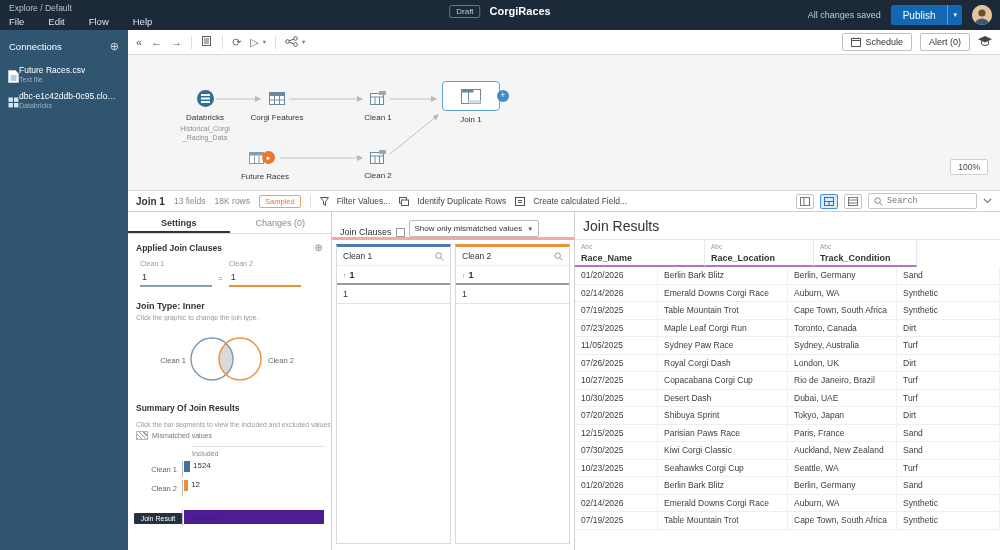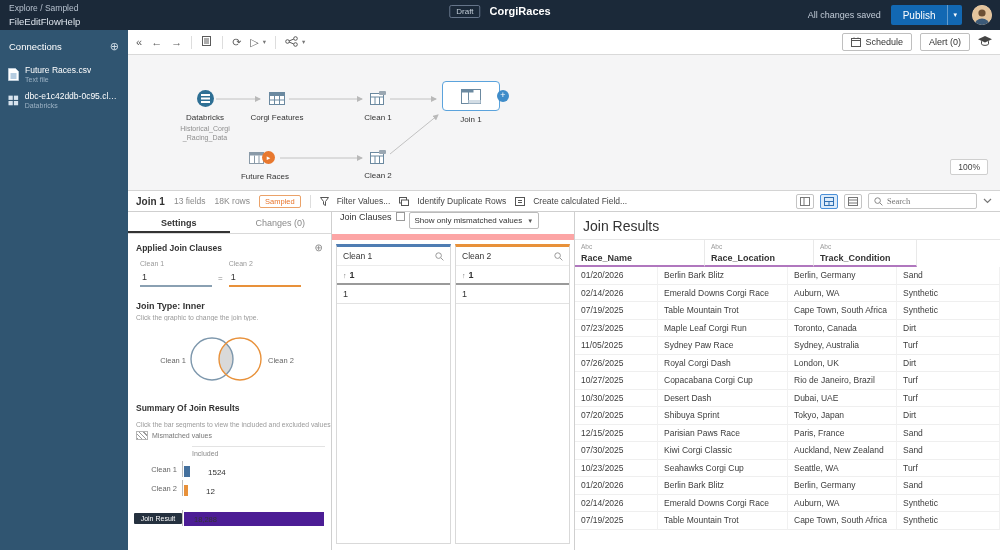--- a/index.html
+++ b/index.html
@@ -3,21 +3,21 @@
 <meta charset="utf-8">
 <style>
   *{box-sizing:border-box;margin:0;padding:0}
   html,body{background:#e8e8e8}
   body{font-family:"Liberation Sans",sans-serif}
   #app{position:relative;width:1000px;height:550px;overflow:hidden;background:#fff;font-size:10px;color:#333}
 
   
   .topbar{position:absolute;left:0;top:0;width:1000px;height:30px;background:#1b2939;color:#dfe5ec;z-index:5}
   .breadcrumb{position:absolute;left:9px;top:3px;font-size:8.5px;color:#b6c1ce}
-  .menu-bar{position:absolute;left:9px;top:16px;display:flex;gap:0}
+  .menu-bar{position:absolute;left:9px;top:16px;display:flex;gap:24px}
   .menu-item{font-size:9.5px;color:#dde4ec;cursor:default}
   .title-group{position:absolute;left:50%;top:5px;transform:translateX(-50%);display:flex;align-items:flex-start;gap:9px}
   .draft-badge{font-size:8px;color:#c3cdd8;border:1px solid #66758a;border-radius:2px;padding:1px 6px}
   .flow-title{font-size:11px;font-weight:bold;color:#fff}
   .top-right{position:absolute;right:8px;top:4px;display:flex;align-items:center;gap:10px;height:22px}
   .save-status{font-size:9px;color:#c2ccd8}
   .publish-btn{display:flex;align-items:stretch;height:20px;border-radius:2px;overflow:hidden;cursor:pointer}
   .publish-main{background:#1268b3;color:#fff;font-size:10px;display:flex;align-items:center;padding:0 12px}
   .publish-caret{background:#1268b3;border-left:1px solid rgba(255,255,255,.35);color:#fff;display:flex;align-items:center;padding:0 5px;font-size:7px}
   .avatar{width:20px;height:20px;border-radius:50%;overflow:hidden;background:#e8ceb0;flex:none}
@@ -28,21 +28,21 @@
   .tb-sep{width:1px;height:13px;background:#ddd}
   .tb-caret{font-size:6.5px;color:#777;margin-left:-5px;cursor:pointer}
   .tb-right{margin-left:auto;display:flex;align-items:center;gap:8px}
   .tb-btn{display:flex;align-items:center;gap:4px;border:1px solid #bfbfbf;border-radius:2px;height:18px;padding:0 8px;font-size:9px;color:#333;background:#fff;cursor:pointer}
 
   
   .sidebar{position:absolute;left:0;top:30px;width:128px;height:520px;background:#305571;z-index:3}
   .conn-header{display:flex;justify-content:space-between;align-items:center;padding:10px 9px 8px}
   .conn-title{font-size:9.5px;color:#fff}
   .conn-add{font-size:11px;color:#cfdce6;cursor:pointer}
-  .conn-item{display:flex;gap:6px;padding:4px 8px;align-items:center;cursor:pointer}
+  .conn-item{display:flex;gap:0;padding:4px 8px;align-items:flex-end;cursor:pointer}
   .conn-texts{min-width:0}
   .conn-name{font-size:8.5px;color:#fff;white-space:nowrap;overflow:hidden;text-overflow:ellipsis;max-width:98px}
   .conn-type{font-size:7px;color:#9cb2c4;margin-top:1px}
 
   
   .canvas{position:absolute;left:128px;top:55px;width:872px;height:135px;background:#f5f5f6}
   .canvas svg.wires{position:absolute;left:0;top:0}
   .node{position:absolute}
   .node-label{position:absolute;font-size:8px;color:#333;text-align:center;white-space:nowrap}
   .node-sub{position:absolute;font-size:7px;color:#8e8e8e;text-align:center;line-height:9px;white-space:nowrap}
@@ -55,21 +55,21 @@
   
   .statusbar{position:absolute;left:128px;top:190px;width:872px;height:22px;background:#fff;border-top:1px solid #d4d4d4;border-bottom:1px solid #cfcfcf;display:flex;align-items:center;padding:0 8px;gap:9px;z-index:2}
   .sb-name{font-size:10px;font-weight:bold;color:#333}
   .sb-meta{font-size:8.5px;color:#8a8a8a}
   .sampled{font-size:7.5px;color:#e8762d;border:1px solid #eba269;border-radius:2px;padding:1px 5px;background:#fff}
   .sb-action{display:flex;align-items:center;gap:8px;font-size:8.5px;color:#444;cursor:pointer}
   .sb-right{margin-left:auto;display:flex;align-items:center;gap:6px}
   .view-toggle{width:18px;height:15px;border:1px solid #c4c4c4;border-radius:2px;display:flex;align-items:center;justify-content:center;background:#fff;cursor:pointer}
   .view-toggle.active{border-color:#4a90d9;background:#dcebfa}
   .search-box{display:flex;align-items:center;gap:4px;border:1px solid #c6c6c6;border-radius:2px;height:16px;padding:0 5px;background:#fff}
-  .search-box input{border:none;outline:none;font-size:8.5px;width:84px;font-family:Liberation Serif, serif;color:#333;background:transparent}
+  .search-box input{border:none;outline:none;font-size:8.5px;width:84px;font-family:Liberation Mono, monospace;color:#333;background:transparent}
 
   
   .panel{position:absolute;top:212px;height:338px;background:#fff}
   .panel-left{left:128px;width:204px;border-right:1px solid #cfcfcf}
   .panel-mid{left:332px;width:243px;border-right:1px solid #cfcfcf}
   .panel-right{left:575px;width:425px}
 
   
   .tabs{display:flex;height:22px;border-bottom:1px solid #d9d9d9}
   .tab{flex:1;display:flex;align-items:center;justify-content:center;font-size:9px;color:#8a8a8a;cursor:pointer}
@@ -90,31 +90,31 @@
   .venn-wrap{position:relative;height:76px;margin-top:2px}
   .venn-label{position:absolute;top:33px;font-size:7.5px;color:#666}
   .legend{display:flex;align-items:center;gap:4px;padding:3px 8px 0}
   .hatch{width:12px;height:9px;border:1px solid #b5b5b5;background:repeating-linear-gradient(45deg,#9a9a9a 0 1px,transparent 1px 3px)}
   .legend-text{font-size:7px;color:#777}
   .sum-chart{padding:6px 6px 0}
   .included{margin-left:58px;font-size:7px;color:#8a8a8a;padding:3px 0 4px;border-top:1px solid #e3e3e3}
   .bar-row{display:flex;align-items:center;margin-bottom:3px}
   .bar-label{width:48px;text-align:right;font-size:7.5px;color:#666;padding-right:5px;flex:none}
   .bar-label.badge-dark{background:#25313f;color:#fff;font-size:7px;text-align:center;padding:2px 2px;border-radius:1px;width:48px}
-  .bar-track{display:flex;align-items:flex-end;gap:18px;border-left:1px solid #bcbcbc;padding-left:1px;height:16px;flex:1}
+  .bar-track{display:flex;align-items:flex-start;gap:3px;border-left:1px solid #bcbcbc;padding-left:1px;height:16px;flex:1}
   .bar{height:11px;flex:none}
   .bar-blue{width:6px;background:#44709d}
   .bar-orange{width:4px;background:#e8913a}
   .bar-purple{width:140px;height:13px;background:#5eead4;border:7px solid #4c1d95;display:flex;align-items:center}
   .bar-purple span{font-size:7.5px;color:#333;padding-left:3px}
   .bar-val{font-size:8px;color:#333}
   .join-row{margin-top:14px}
 
   
-  .mid-header{display:flex;align-items:flex-start;gap:4px;height:28px;padding:0 8px;border-bottom:6px solid #fca5a5}
+  .mid-header{display:flex;align-items:flex-end;gap:4px;height:28px;padding:0 8px;border-bottom:3px solid #fca5a5}
   .mid-title{font-size:9px;color:#333}
   .checkbox{width:9px;height:9px;border:1px solid #9a9a9a;background:#fff;flex:none;cursor:pointer}
   .select-box{display:flex;align-items:center;gap:5px;border:1px solid #bbb;border-radius:2px;height:17px;padding:0 5px;cursor:pointer;background:#fff}
   .select-box .sel-text{font-size:8px;color:#333;white-space:nowrap}
   .select-box .sel-caret{font-size:6px;color:#555}
   .mini-tables{display:flex;gap:4px;padding:4px 4px 0}
   .mini-table{width:115px;height:300px;border:1px solid #d9d9d9;background:#fff;border-top-width:3px;border-top-style:solid}
   .acc-blue{border-top-color:#4f7db3}
   .acc-orange{border-top-color:#e8913a}
   .mini-head{display:flex;justify-content:space-between;align-items:center;padding:4px 6px;border-bottom:1px solid #ececec}
@@ -138,21 +138,21 @@
   .w1{width:130px;flex:none}
   .w2{width:109px;flex:none}
   .w3{width:103px;flex:none}
 </style>
 </head>
 <body>
 
 <div id="app">
 
   <div class="topbar">
-    <div class="breadcrumb">Explore  /  Sampled</div>
+    <div class="breadcrumb">Explore  /  Default</div>
     <div class="menu-bar">
       <span class="menu-item">File</span>
       <span class="menu-item">Edit</span>
       <span class="menu-item">Flow</span>
       <span class="menu-item">Help</span>
     </div>
     <div class="title-group">
       <span class="draft-badge">Draft</span>
       <span class="flow-title">CorgiRaces</span>
     </div>

